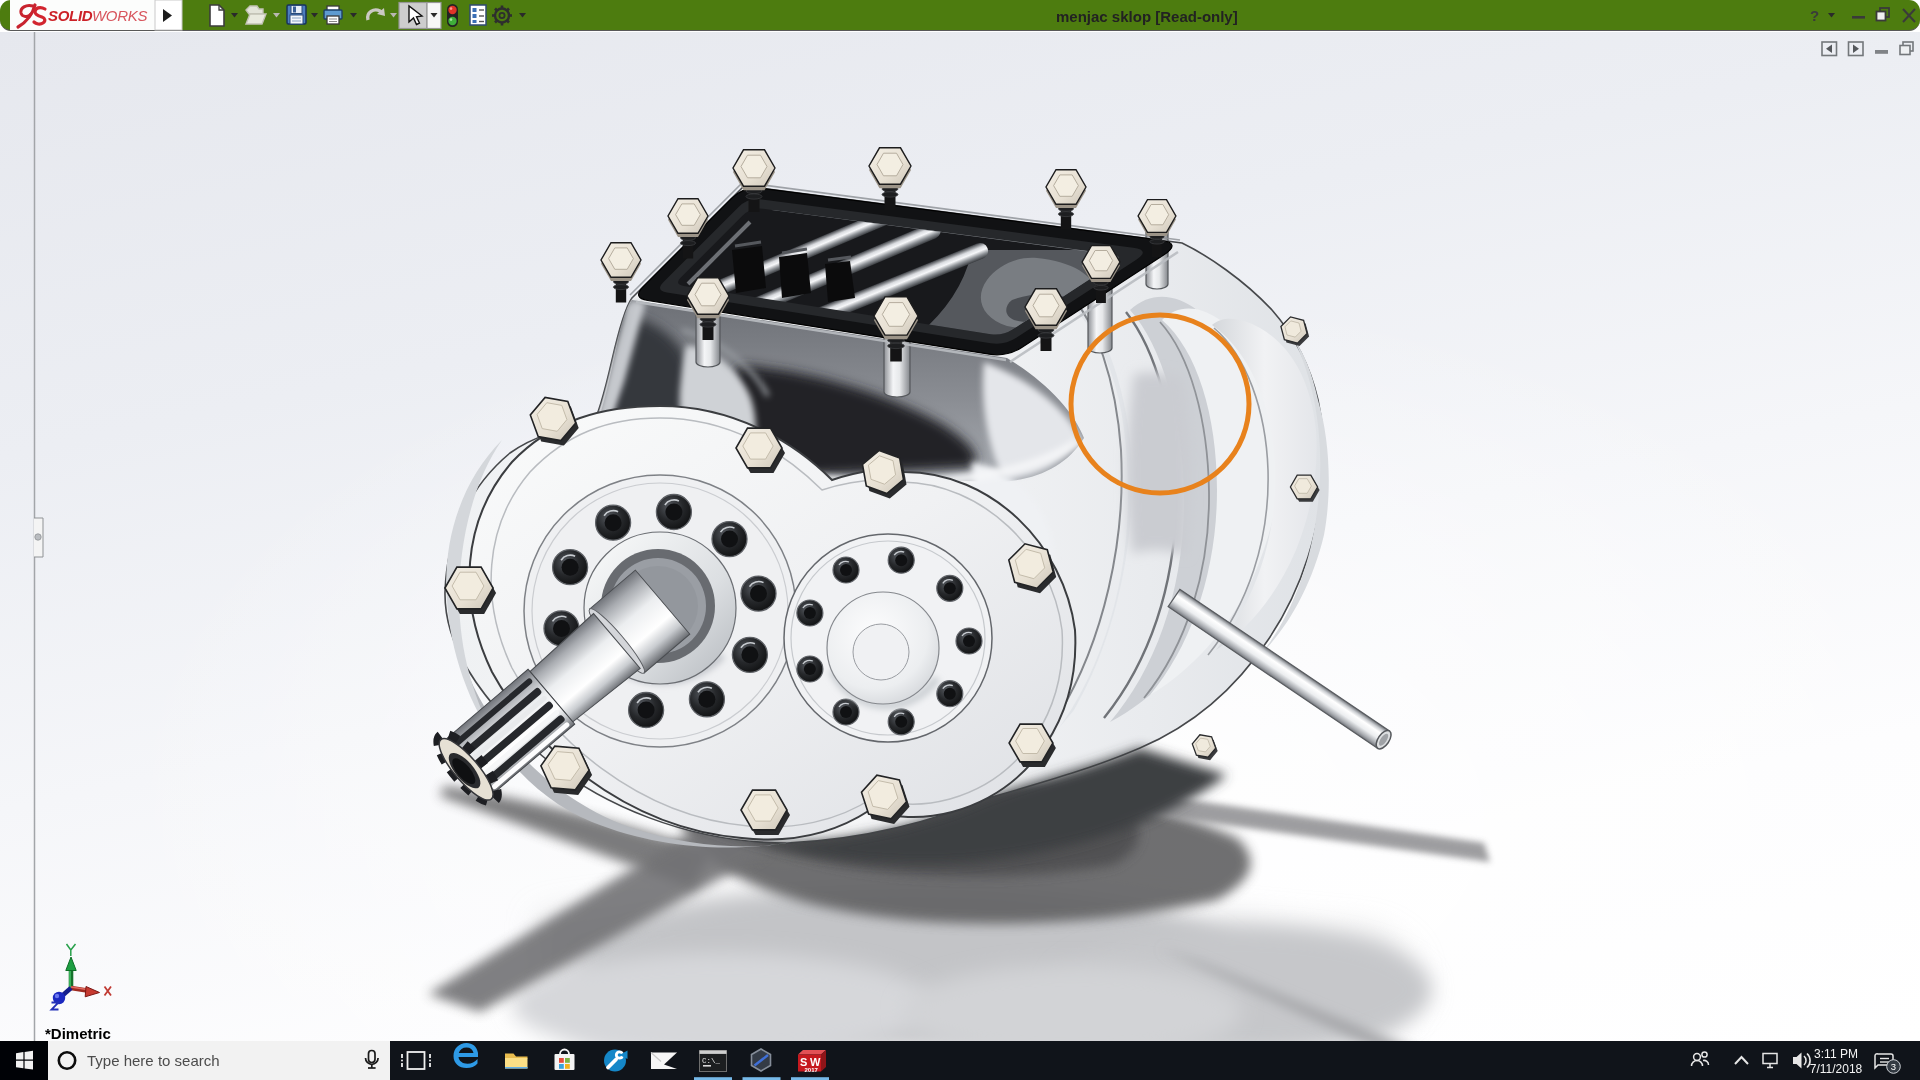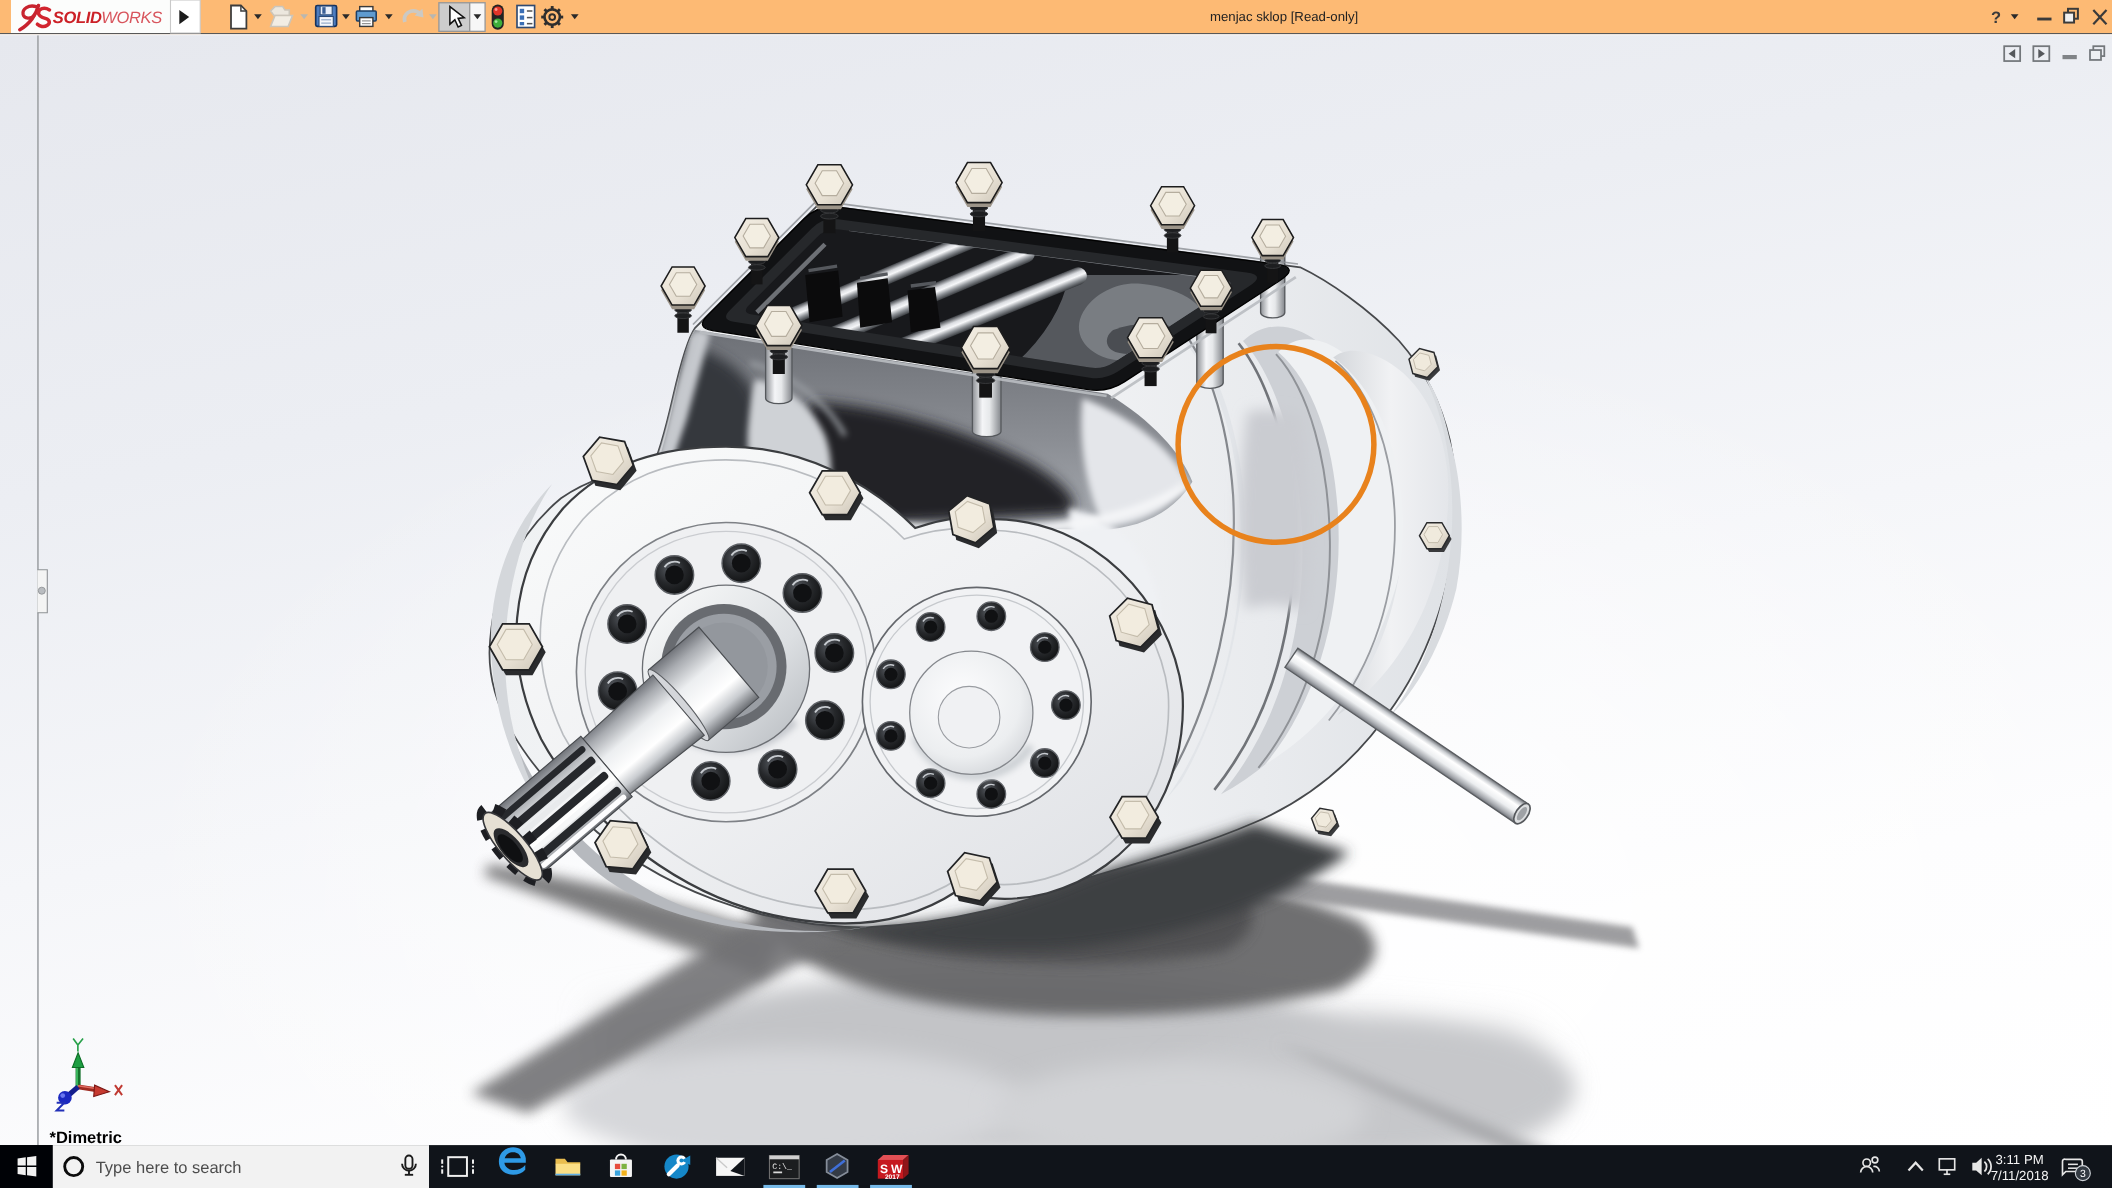--- a/index.html
+++ b/index.html
@@ -1,20 +1,20 @@
 <!DOCTYPE html>
 <html><head>
 <meta charset="utf-8">
 <style>
   * { margin:0; padding:0; box-sizing:border-box; }
   html,body { width:1920px; height:1080px; overflow:hidden; font-family:"Liberation Sans", sans-serif; background:#fff; }
   #page { position:relative; width:1920px; height:1080px; }
   
-  #titlebar { position:absolute; left:0; top:0; width:1920px; height:31px; background:#fdba74; border-bottom:1px solid #585858; }
-  #title-text { position:absolute; left:1100px; top:8px; font-size:12px; color:#222; }
+  #titlebar { position:absolute; left:0; top:0; width:1920px; height:31px; background:#4d7c0f; border-bottom:1px solid #585858;border-radius:11px; }
+  #title-text { position:absolute; left:1056px; top:8px; font-size:15px; color:#222;font-weight:bold; }
   
   #viewport { position:absolute; left:0; top:32px; width:1920px; height:1009px;
      background:
        radial-gradient(ellipse 1600px 900px at 55% 78%, rgba(255,255,255,0.9) 0%, rgba(255,255,255,0) 60%),
        linear-gradient(168deg, #e6e8ee 0%, #eceef3 30%, #f5f6f9 55%, #fdfdfe 78%, #ffffff 100%);
      padding-left: 32px;
   }
   
   #taskbar { position:absolute; left:0; top:1041px; width:1920px; height:52px; background:#10141a; }
 </style>

